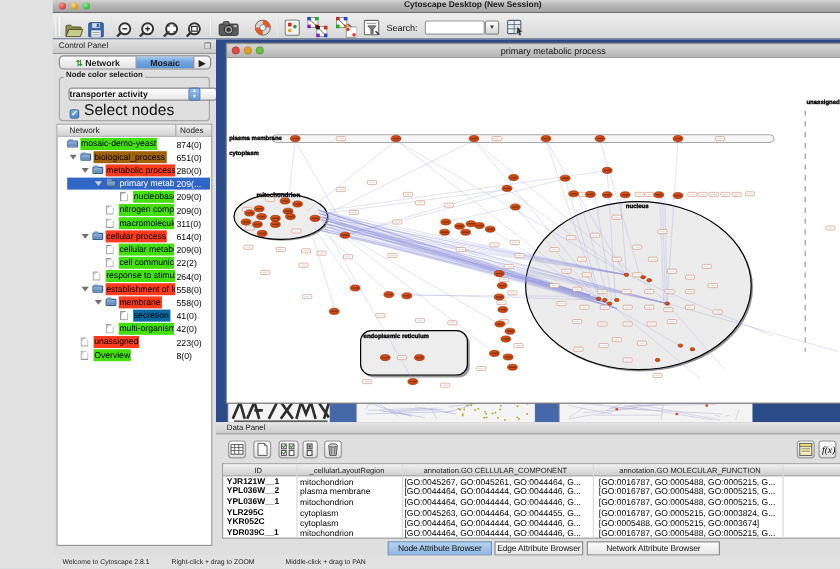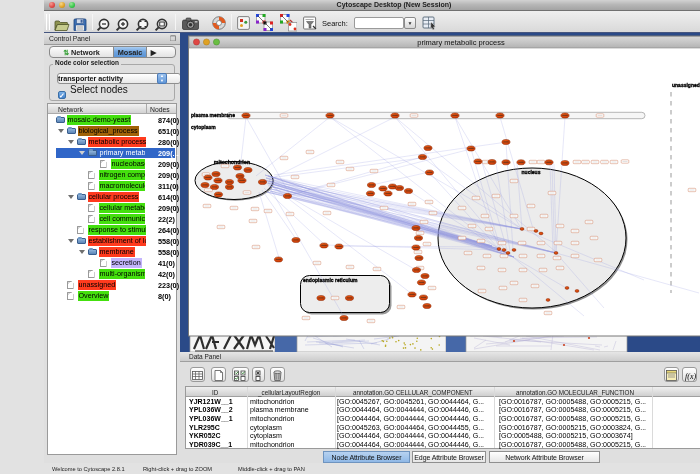--- a/index.html
+++ b/index.html
@@ -25,39 +25,39 @@
 
 
 #cpanel { left:0; top:33px; width:136px; height:430px; background:#dfdfdf; }
 #cp-title { left:0; top:0; width:136px; height:12px;
   background:linear-gradient(#e4e4e4,#c9c9c9); border-bottom:1px solid #9a9a9a;
   font-size:6.8px; color:#222; padding:2px 0 0 5px; }
 #cp-tabs { left:5px; top:13px; width:127px; height:12px; display:flex;
   border:1px solid #8a8a8a; border-radius:4px; overflow:hidden; background:linear-gradient(#fdfdfd,#e3e3e3); }
 #cp-tabs .seg { height:100%; font-size:7.3px; font-weight:bold; color:#222; text-align:center; line-height:11px; }
 #seg-net { width:64px; border-right:1px solid #8a8a8a; }
-#seg-mos { width:33px; border-right:1px solid #8a8a8a;
+#seg-mos { width:48px; border-right:1px solid #8a8a8a;
   background:linear-gradient(#a8ccf2,#6da2dd 50%,#5b94d6); }
 #seg-arr { width:13px; font-size:6px; }
 #cp-field { left:5px; top:31px; width:126px; height:37px; border:1px solid #a8a8a8; border-radius:3px; }
 #cp-field-lbl { left:9px; top:26px; font-size:6.5px; font-weight:bold; color:#1a1a1a; background:#dfdfdf; padding:0 2px; }
 #combo { left:13px; top:40px; width:124px; height:11px; border:1px solid #8f8f8f; border-radius:3px;
   background:linear-gradient(#ffffff,#e8e8e8); font-size:7.2px; color:#111; text-align:left; line-height:10px;font-weight:bold; }
 #combo-btn { left:113px; top:40px; width:10px; height:11px; border-radius:2px;
   background:linear-gradient(#9cc2ee,#5f96d8); border:1px solid #4a7ab8; color:#fff; font-size:4px; line-height:4.5px; text-align:center; }
 #cbx { left:14px; top:58px; width:8px; height:8px; border-radius:2px;
   background:linear-gradient(#7cb1e8,#4382cd); border:1px solid #3a6ea5;
   color:#fff; font-size:7px; line-height:8px; text-align:center; font-weight:bold; }
-#cbx-lbl { left:26px; top:51px; font-size:10px; color:#111; }
+#cbx-lbl { left:26px; top:51px; font-size:13px; color:#111; }
 #tree-wrap { left:3px; top:70px; width:130px; height:352px; background:#fff; border:1px solid #9a9a9a; }
 #tree-head { left:0; top:0; width:128px; height:10px; background:linear-gradient(#f2f2f2,#d2d2d2);
   border-bottom:1px solid #aaa; font-size:6.8px; color:#222; }
 .trow { left:0; width:128px; height:11px; font-size:7.2px; line-height:11px; white-space:nowrap; }
 .trow .hl { position:absolute; top:0.5px; height:10px; line-height:10px; padding:0 1px; color:#000; overflow:hidden; }
-.trow .cnt { position:absolute; left:110px; top:0; color:#000; font-size:7.3px;font-weight:bold; }
+.trow .cnt { position:absolute; left:99px; top:0; color:#000; font-size:7.3px; }
 .arr { position:absolute; top:3.5px; width:0; height:0; border-left:3px solid transparent; border-right:3px solid transparent; border-top:4px solid #6f6f6f; }
 .fold { position:absolute; top:2px; width:9px; height:6.5px; background:linear-gradient(#8fb3da,#5c86b8); border:0.5px solid #3a5f8f; border-radius:1px; }
 .fold:before { content:""; position:absolute; left:0; top:-1.5px; width:4px; height:1.5px; background:#6d97c4; border-radius:1px 1px 0 0; }
 .leaf { position:absolute; top:1.5px; width:6.5px; height:8px; background:linear-gradient(135deg,#d8d8d8 0 1.8px,#fff 1.8px); border:0.6px solid #9a9a9a; border-radius:0.5px; clip-path:polygon(0 0,4.2px 0,6.5px 2.3px,6.5px 8px,0 8px); }
 
 
 #statusbar { left:0; top:463px; width:700px; height:11px; background:#e2e2e2; font-size:5.7px; color:#222; }
 
 
 #dpanel { left:136px; top:352px; width:564px; height:111px; background:#dfdfdf; }
@@ -291,21 +291,21 @@
           <span class="cnt">558(0)</span>
         </div>
       <div class="trow abs" style="top:142.5px">
           <span class="arr" style="left:31px;border-top-color:#6f6f6f"></span>
           <span class="fold" style="left:40px"></span>
           <span class="hl" style="left:50.5px;max-width:46px;background:#ff3b1e">membrane</span>
           <span class="cnt">558(0)</span>
         </div>
       <div class="trow abs" style="top:153.5px">
           <span class="leaf" style="left:52px"></span>
-          <span class="hl" style="left:62.5px;max-width:34px;background:#c4b5fd">secretion</span>
+          <span class="hl" style="left:62.5px;max-width:34px;background:#0369a1">secretion</span>
           <span class="cnt">41(0)</span>
         </div>
       <div class="trow abs" style="top:164.5px">
           <span class="leaf" style="left:40px"></span>
           <span class="hl" style="left:50.5px;max-width:46px;background:#44e00e">multi-organism pro</span>
           <span class="cnt">42(0)</span>
         </div>
       <div class="trow abs" style="top:175.5px">
           <span class="leaf" style="left:19px"></span>
           <span class="hl" style="left:29.5px;max-width:68px;background:#ff3b1e">unassigned</span>

